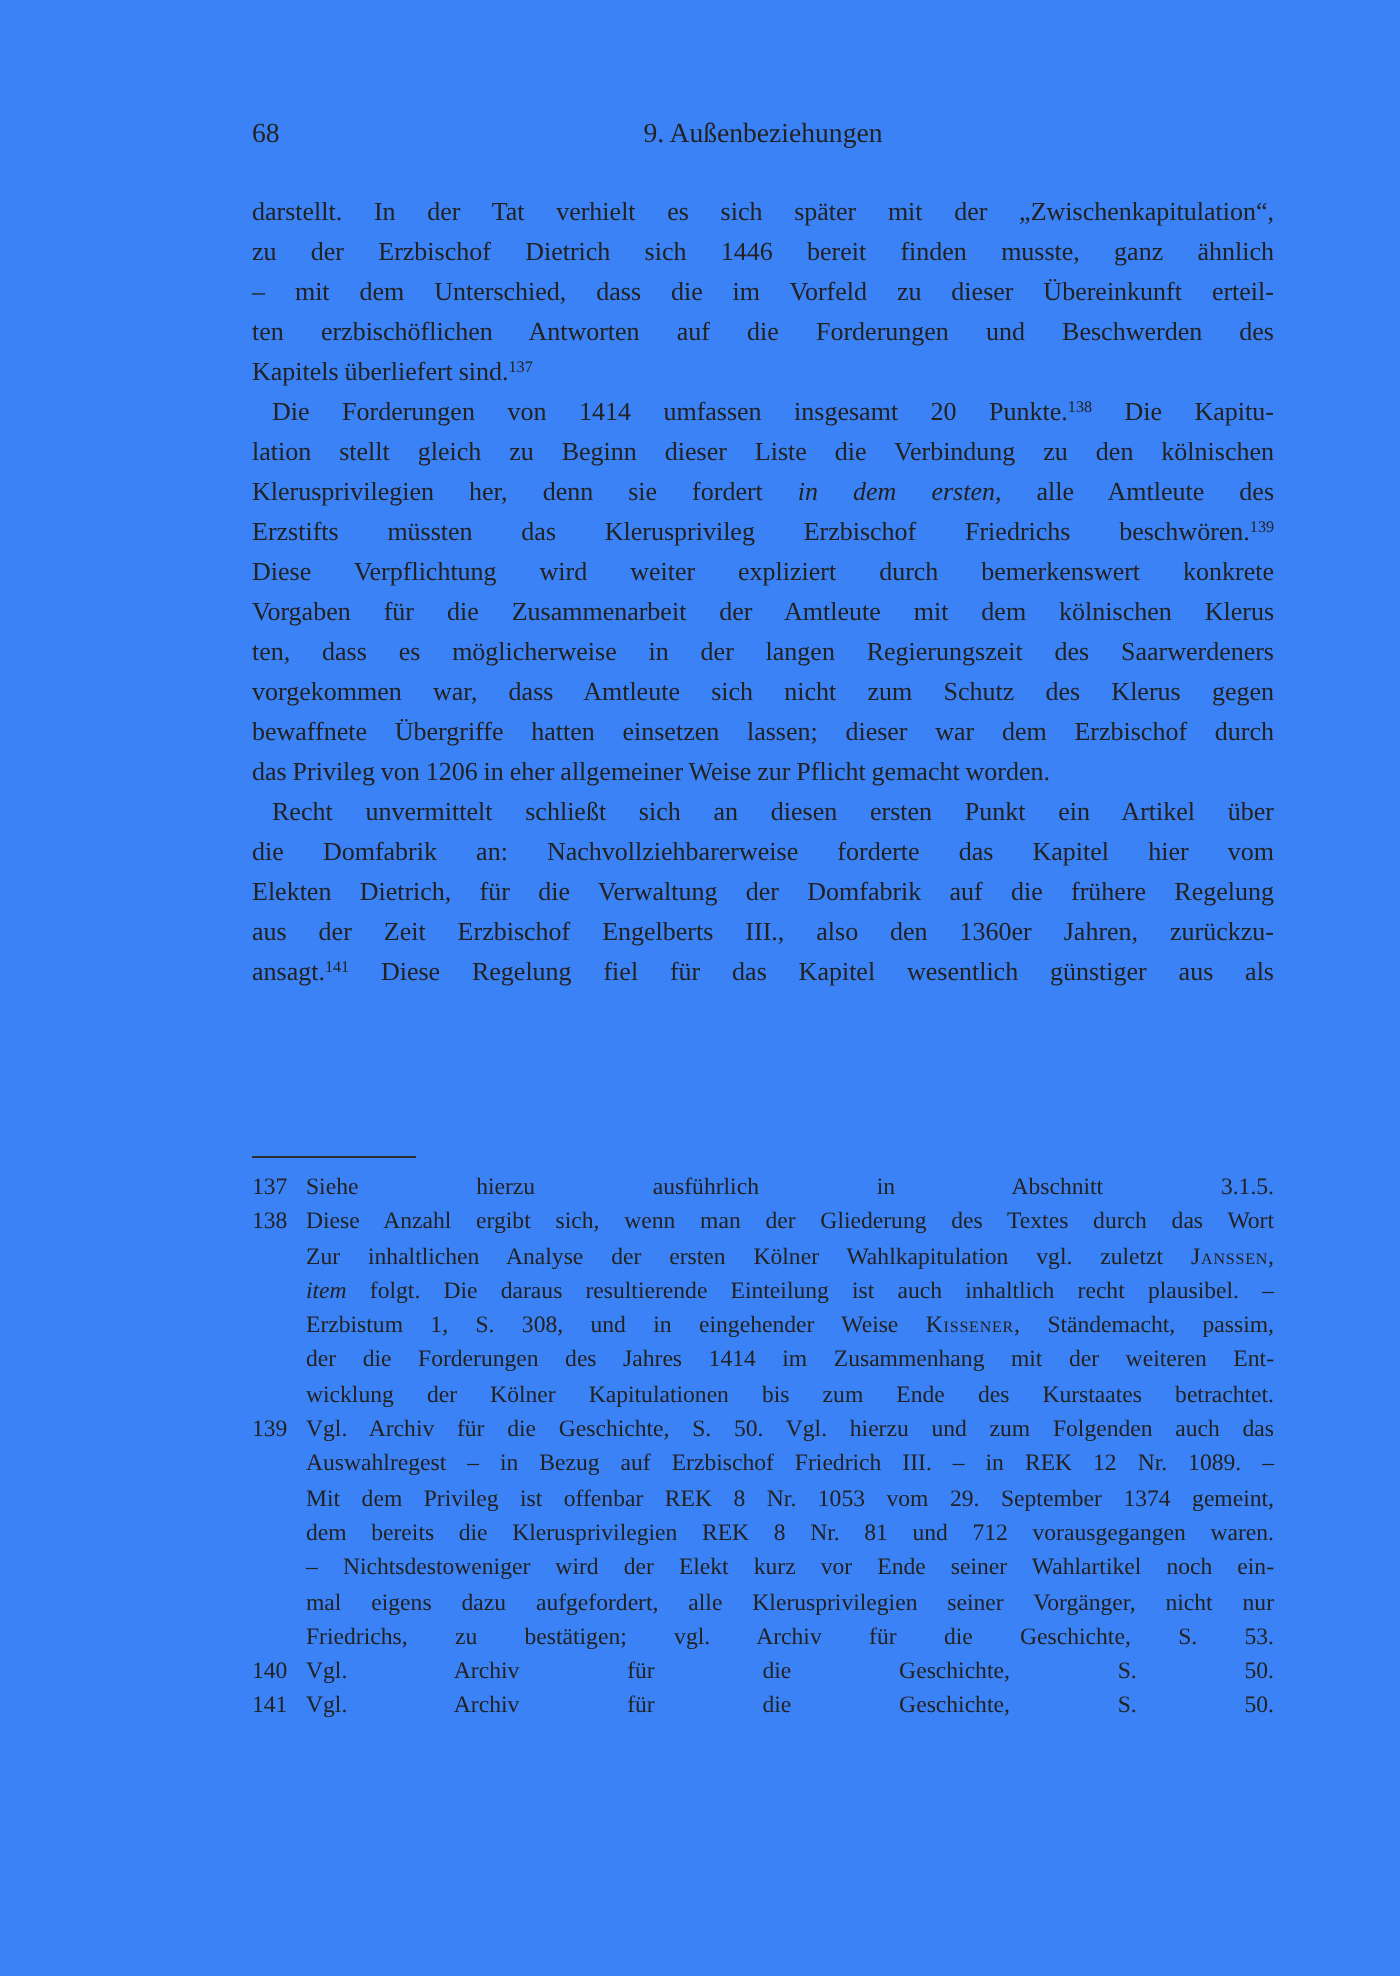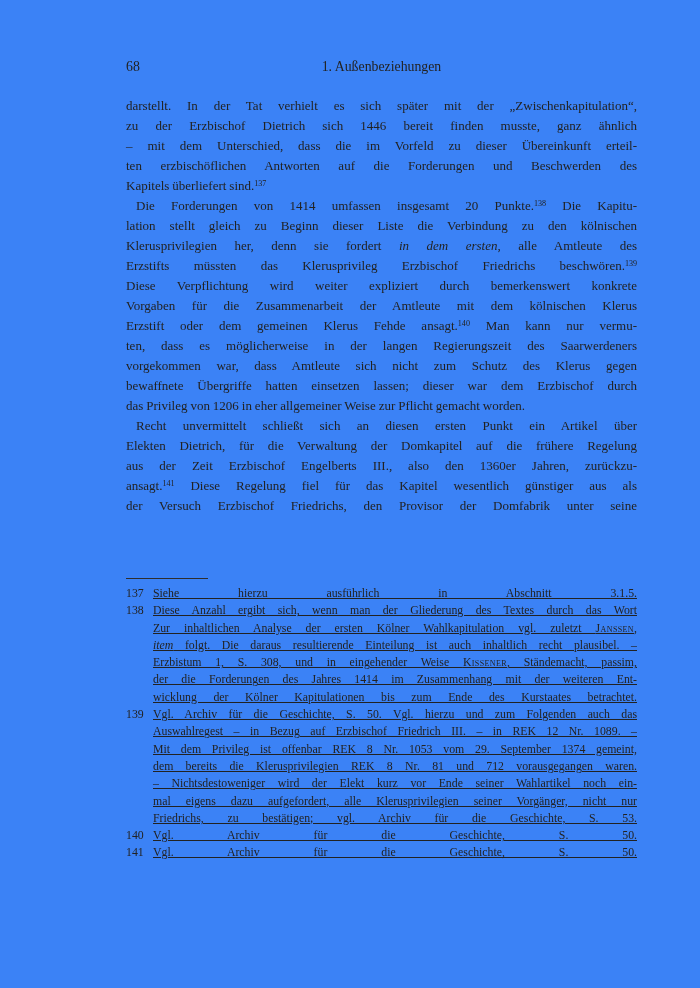--- a/index.html
+++ b/index.html
@@ -32,58 +32,57 @@
   
   .fn-sep{position:absolute;left:126px;top:578px;width:82px;height:0;
           border-top:1.8px solid #2e2e2e;}
   .footnotes{position:absolute;left:126px;top:585px;width:511px;
              font-size:11.8px;}
   .fn{display:flex;}
   .fn-num{width:27px;flex:none;line-height:17.3px;}
   .fn-lines{flex:1;min-width:0;}
   .footnotes .line{height:17.3px;line-height:17.3px;
                    text-align:justify;text-align-last:justify;
-                   word-spacing:-0.3px;white-space:nowrap;text-decoration:underline;}
+                   word-spacing:-0.3px;white-space:nowrap;}
 </style>
 </head>
 <body>
 
 <div class="page" style="background: #3b82f6; color: rgb(34, 34, 34); padding-left: 48px;">
   <div class="header">
     <span class="pagenum">68</span>
-    <div class="running">1. Außenbeziehungen</div>
+    <div class="running">9. Außenbeziehungen</div>
   </div>
 
   <div class="body-block" id="body-block">
       <div>
         <div class="line"><span>darstellt. In der Tat verhielt es sich später mit der „Zwischenkapitulation“,</span></div>
         <div class="line"><span>zu der Erzbischof Dietrich sich 1446 bereit finden musste, ganz ähnlich</span></div>
         <div class="line"><span>– mit dem Unterschied, dass die im Vorfeld zu dieser Übereinkunft erteil-</span></div>
         <div class="line"><span>ten erzbischöflichen Antworten auf die Forderungen und Beschwerden des</span></div>
         <div class="line ragged"><span>Kapitels überliefert sind.</span><span class="sup">137</span></div>
       </div>
       <div>
         <div class="line indent"><span>Die Forderungen von 1414 umfassen insgesamt 20 Punkte.</span><span class="sup">138</span><span> Die Kapitu-</span></div>
         <div class="line"><span>lation stellt gleich zu Beginn dieser Liste die Verbindung zu den kölnischen</span></div>
         <div class="line"><span>Klerusprivilegien her, denn sie fordert </span><span class="i">in dem ersten</span><span>, alle Amtleute des</span></div>
         <div class="line"><span>Erzstifts müssten das Klerusprivileg Erzbischof Friedrichs beschwören.</span><span class="sup">139</span></div>
         <div class="line"><span>Diese Verpflichtung wird weiter expliziert durch bemerkenswert konkrete</span></div>
         <div class="line"><span>Vorgaben für die Zusammenarbeit der Amtleute mit dem kölnischen Klerus</span></div>
-        <div class="line"><span>Erzstift oder dem gemeinen Klerus Fehde ansagt.</span><span class="sup">140</span><span> Man kann nur vermu-</span></div>
         <div class="line"><span>ten, dass es möglicherweise in der langen Regierungszeit des Saarwerdeners</span></div>
         <div class="line"><span>vorgekommen war, dass Amtleute sich nicht zum Schutz des Klerus gegen</span></div>
         <div class="line"><span>bewaffnete Übergriffe hatten einsetzen lassen; dieser war dem Erzbischof durch</span></div>
         <div class="line ragged"><span>das Privileg von 1206 in eher allgemeiner Weise zur Pflicht gemacht worden.</span></div>
       </div>
       <div>
         <div class="line indent"><span>Recht unvermittelt schließt sich an diesen ersten Punkt ein Artikel über</span></div>
-        <div class="line"><span>Elekten Dietrich, für die Verwaltung der Domkapitel auf die frühere Regelung</span></div>
+        <div class="line"><span>die Domfabrik an: Nachvollziehbarerweise forderte das Kapitel hier vom</span></div>
+        <div class="line"><span>Elekten Dietrich, für die Verwaltung der Domfabrik auf die frühere Regelung</span></div>
         <div class="line"><span>aus der Zeit Erzbischof Engelberts III., also den 1360er Jahren, zurückzu-</span></div>
         <div class="line"><span>ansagt.</span><span class="sup">141</span><span> Diese Regelung fiel für das Kapitel wesentlich günstiger aus als</span></div>
-        <div class="line"><span>der Versuch Erzbischof Friedrichs, den Provisor der Domfabrik unter seine</span></div>
       </div>
     </div>
 
   <div class="fn-sep"></div>
 
   <div class="footnotes" id="footnotes">
       <div class="fn">
         <div class="fn-num">137</div>
         <div class="fn-lines">
           <div class="line ragged"><span>Siehe hierzu ausführlich in Abschnitt 3.1.5.</span></div>

